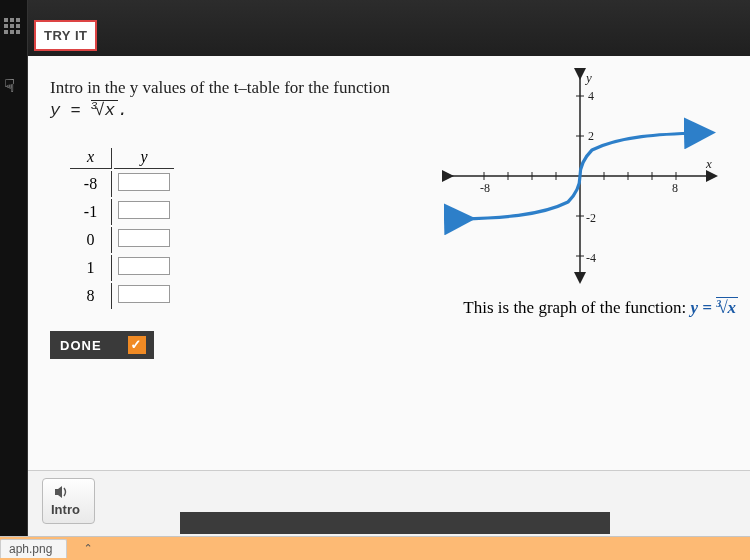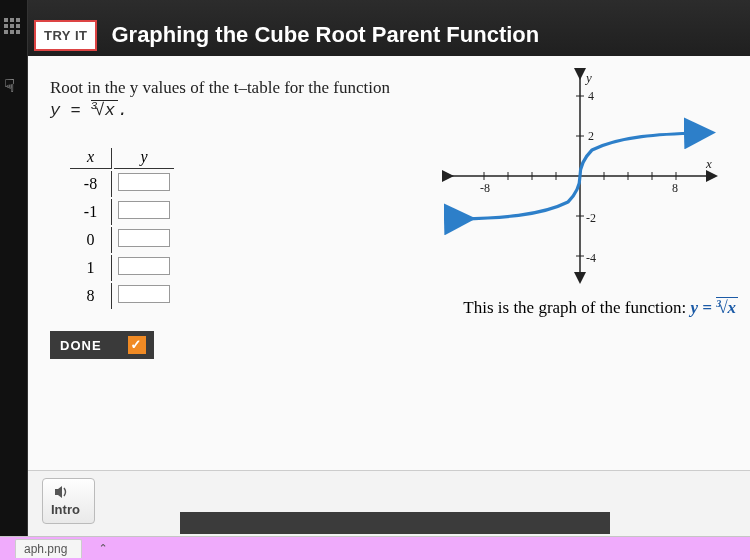--- a/index.html
+++ b/index.html
@@ -143,26 +143,26 @@
     color: #444;
     display: inline-flex;
     align-items: center;
     cursor: pointer;
     flex-direction: column;
   }
   .intro-btn .sp { margin-right: 6px; }
   .bottom-bar {
     position: absolute;
     left: 0; bottom: 0; right: 0; height: 24px;
-    background: #f0abfc;
+    background: #fdba74;
     border-top: 1px solid #c5c5c5;
     font-size: 12px;
     color: #555;
     display: flex; align-items: center;
-    padding-left: 15px;
+    padding-left: 0;
   }
   .tab-item {
     background: #f5f5f5;
     border: 1px solid #ccc;
     border-bottom: none;
     padding: 2px 14px 2px 8px;
     margin-right: 10px;
     border-radius: 2px 2px 0 0;
   }
   .chev { font-size: 11px; padding: 0 6px; }
@@ -188,26 +188,25 @@
         <rect x="0" y="12" width="4" height="4" fill="#888"></rect>
         <rect x="6" y="12" width="4" height="4" fill="#888"></rect>
         <rect x="12" y="12" width="4" height="4" fill="#888"></rect>
       </svg>
   </span>
   <span class="hand-icon">☟</span>
 </div>
 
 <div class="header">
   <span class="tryit-badge">TRY IT</span>
-  <span class="header-title">Graphing the Cube Root Parent Function</span>
 </div>
 
 <div class="content">
 
-  <div class="prompt">Root in the y values of the t–table for the function</div>
+  <div class="prompt">Intro in the y values of the t–table for the function</div>
   <div class="equation">
     <span style="font-style:italic">y</span> = <span style="font-size:11px;vertical-align:6px;margin-right:-6px;">3</span><span style="border-top:1px solid #222;padding:0 3px;">√<span style="font-style:italic">x</span></span>.
   </div>
 
   <table class="ttable">
     <tbody>
         <tr>
       <th>x</th>
       <th>y</th>
     </tr>

